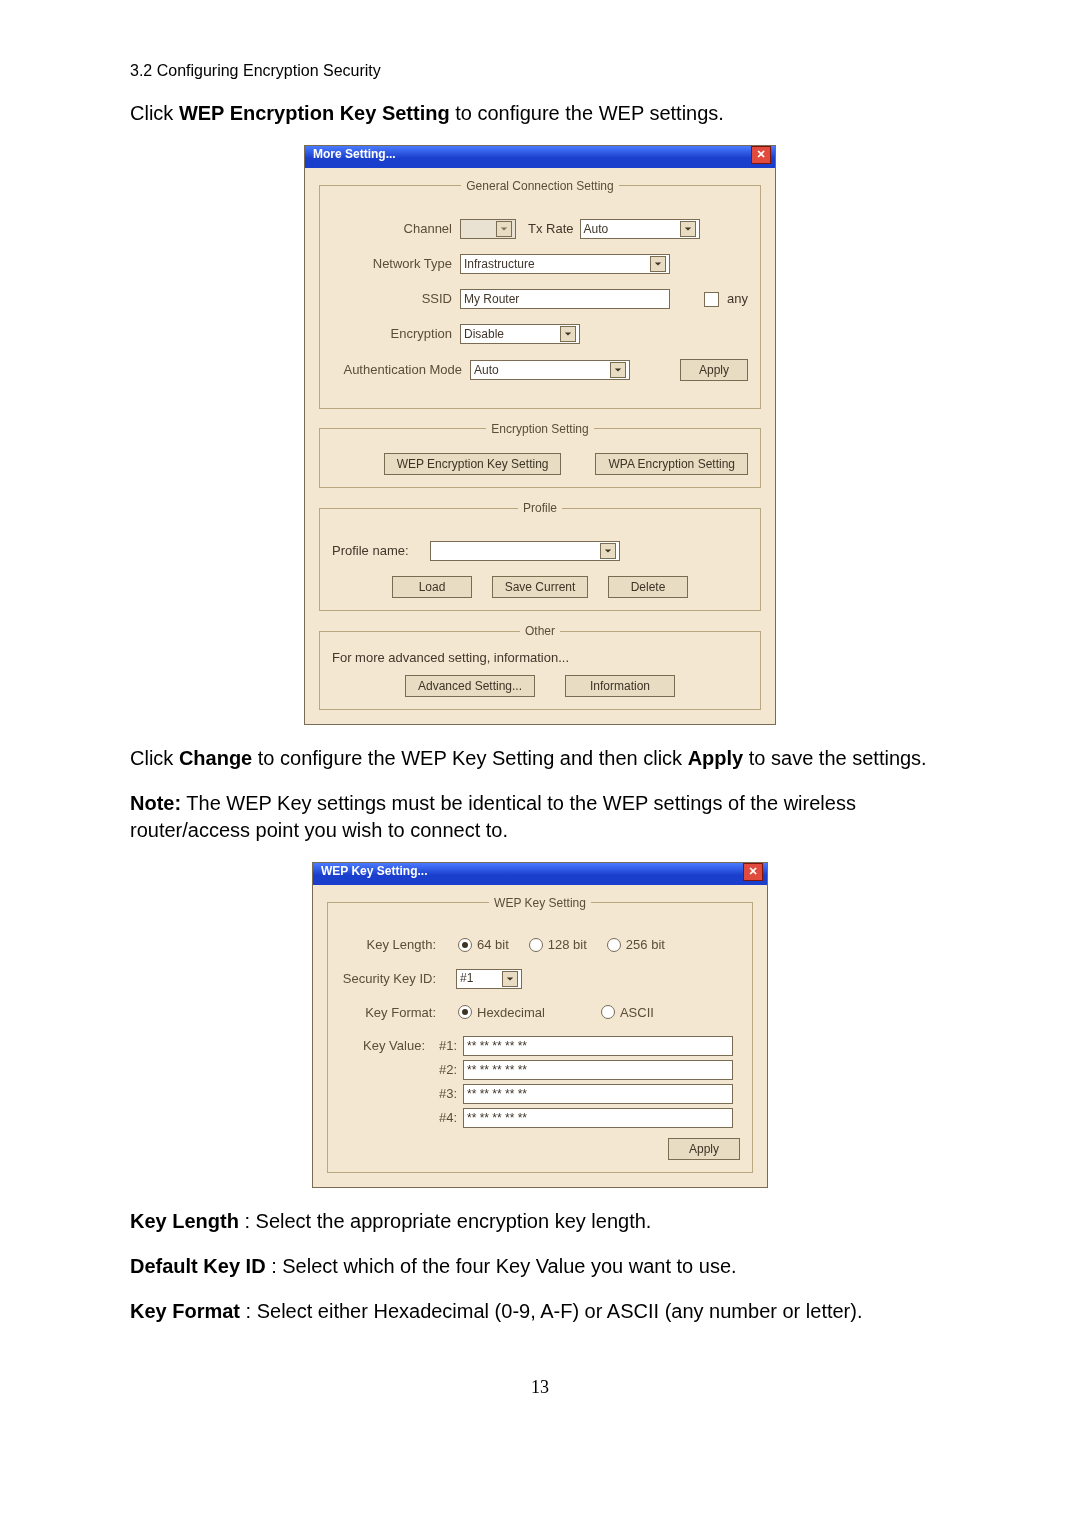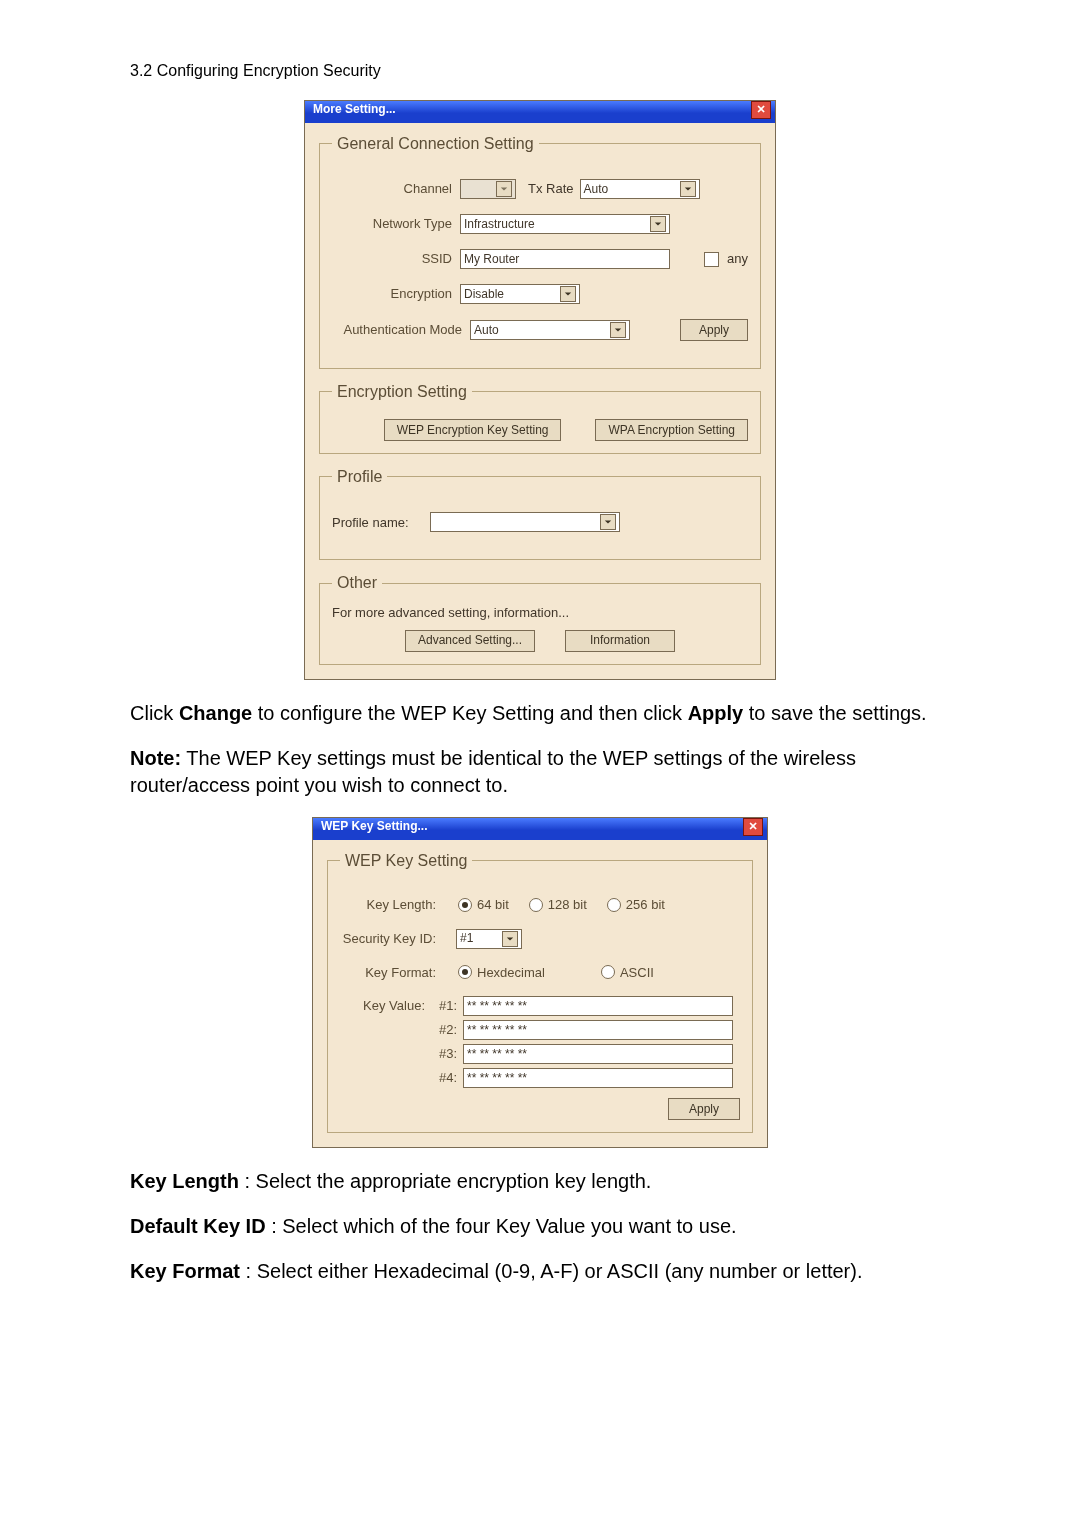--- a/index.html
+++ b/index.html
@@ -73,22 +73,23 @@
   .dlg-body { padding: 10px 14px 14px 14px; }
 
   fieldset {
     border: 1px solid #B9A77F;
     margin: 0 0 12px 0;
     padding: 10px 12px 12px 12px;
   }
   fieldset.last { margin-bottom: 0; }
   legend {
     padding: 0 5px;
-    font-size: 16px;
+    font-size: 12px;
     color: #5b4d36;
+    text-align: center;
   }
 
   .row { display: flex; align-items: center; margin: 15px 0; }
   .row .lab-r { width: 120px; text-align: right; margin-right: 8px; color:#5b4d36;}
   .row-auth .lab-r { width: 130px; }
   .controls-right { margin-left: auto; }
 
   .win-input,
   .win-select {
     background: #fff;
@@ -165,20 +166,25 @@
   .kv-idx   { width: 26px; text-align: right; margin-right: 6px; color:#5b4d36;}
   .kv-row { display:flex; align-items:center; margin:4px 0; }
 </style>
 </head>
 <body>
 
 <div class="page">
 
   <div class="h-sec">3.2 Configuring Encryption Security</div>
 
+  <p class="body-text">
+    <span>Click </span>
+    <b>WEP Encryption Key Setting</b>
+    <span> to configure the WEP settings.</span>
+  </p>
 
   <div class="dialog dialog-more">
     <div class="titlebar">
       <span>More Setting...</span>
       <span class="closebtn">
         <span>✕</span>
       </span>
     </div>
     <div class="dlg-body">
 
@@ -272,20 +278,25 @@
           <span style="width:86px;">Profile name:</span>
           <span class="gap12"></span>
           <span class="win-select" style="width:190px;">
             <span></span>
             <span class="caret">
               <svg viewBox="0 0 10 10">
                   <path d="M1 3 L5 7 L9 3 Z" fill="#3d3425"></path>
                 </svg>
             </span>
           </span>
+        </div>
+        <div class="btn-row-3">
+          <span class="win-btn" style="min-width:80px;">Load</span>
+          <span class="win-btn" style="min-width:96px;">Save Current</span>
+          <span class="win-btn" style="min-width:80px;">Delete</span>
         </div>
       </fieldset>
 
       <fieldset class="last">
         <legend>Other</legend>
         <div>For more advanced setting, information...</div>
         <div class="adv-row">
           <span class="win-btn" style="min-width:130px;">Advanced Setting...</span>
           <span class="win-btn" style="min-width:110px;">Information</span>
         </div>
@@ -395,13 +406,14 @@
   <p class="body-text">
     <b>Default Key ID</b>
     <span>: Select which of the four Key Value you want to use.</span>
   </p>
 
   <p class="body-text">
     <b>Key Format</b>
     <span>: Select either Hexadecimal (0-9, A-F) or ASCII (any number or letter).</span>
   </p>
 
+  <div class="page-num">13</div>
 </div>
 
 </body></html>

